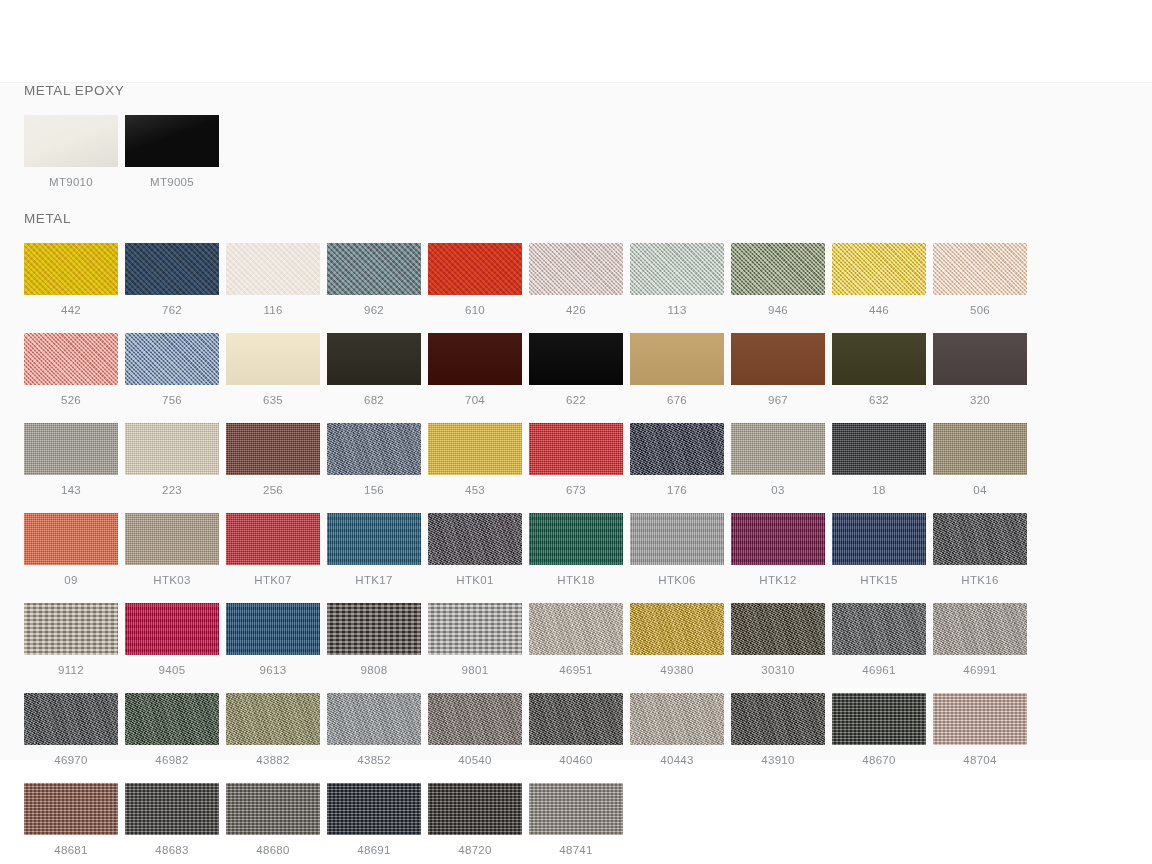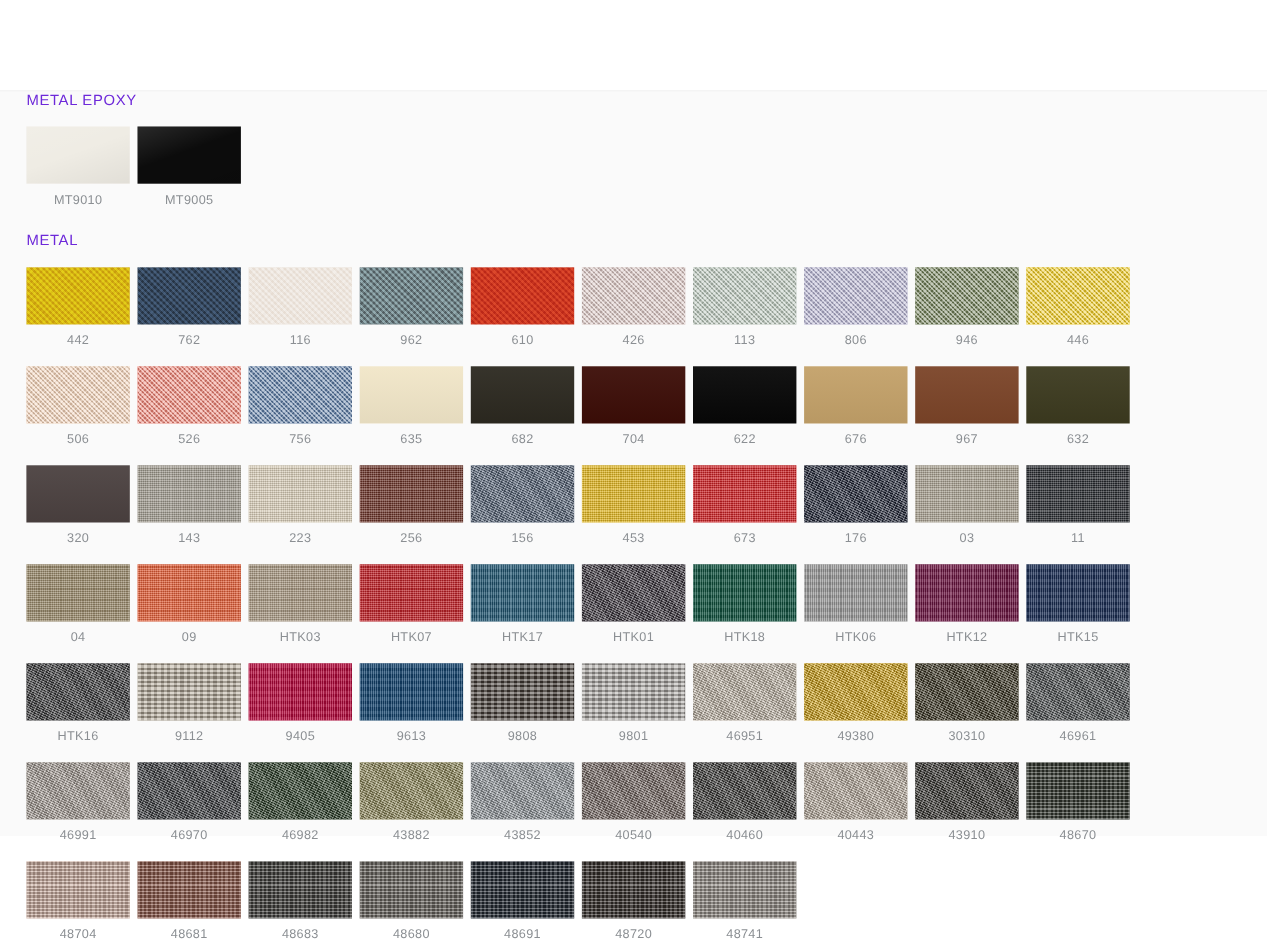--- a/index.html
+++ b/index.html
@@ -40,21 +40,21 @@
     width: 1152px;
   }
   #group-metal { top: 0px; }
   #group-fabric { top: 128px; }
 
   .group-title {
     margin: 0;
     padding: 0 0 0 24px;
     font-size: 13.5px;
     letter-spacing: 0.6px;
-    color: #6d28d9;
+    color: #737373;
     font-weight: 400;
     line-height: 16px;
     height: 16px;
   }
 
   .swatch-grid {
     display: flex;
     flex-wrap: wrap;
     padding: 0 0 0 24px;
     box-sizing: border-box;
@@ -196,24 +196,20 @@
           </div>
           <div class="swatch-cell">
             <div class="chip tex-mesh" style="background-color: rgb(217, 196, 192);"></div>
             <span class="chip-label">426</span>
           </div>
           <div class="swatch-cell">
             <div class="chip tex-mesh" style="background-color: rgb(183, 196, 184);"></div>
             <span class="chip-label">113</span>
           </div>
           <div class="swatch-cell">
-            <div class="chip tex-mesh" style="background-color: rgb(179, 176, 207);"></div>
-            <span class="chip-label">806</span>
-          </div>
-          <div class="swatch-cell">
             <div class="chip tex-mesh" style="background-color: rgb(111, 126, 86);"></div>
             <span class="chip-label">946</span>
           </div>
           <div class="swatch-cell">
             <div class="chip tex-mesh" style="background-color: rgb(240, 203, 34);"></div>
             <span class="chip-label">446</span>
           </div>
           <div class="swatch-cell">
             <div class="chip tex-mesh" style="background-color: rgb(244, 211, 184);"></div>
             <span class="chip-label">506</span>
@@ -285,21 +281,21 @@
           <div class="swatch-cell">
             <div class="chip tex-melange" style="background-color: rgb(35, 41, 59);"></div>
             <span class="chip-label">176</span>
           </div>
           <div class="swatch-cell">
             <div class="chip tex-linen" style="background-color: rgb(165, 157, 141);"></div>
             <span class="chip-label">03</span>
           </div>
           <div class="swatch-cell">
             <div class="chip tex-linen" style="background-color: rgb(39, 42, 46);"></div>
-            <span class="chip-label">11</span>
+            <span class="chip-label">18</span>
           </div>
           <div class="swatch-cell">
             <div class="chip tex-linen" style="background-color: rgb(154, 138, 107);"></div>
             <span class="chip-label">04</span>
           </div>
           <div class="swatch-cell">
             <div class="chip tex-linen" style="background-color: rgb(225, 91, 53);"></div>
             <span class="chip-label">09</span>
           </div>
           <div class="swatch-cell">

